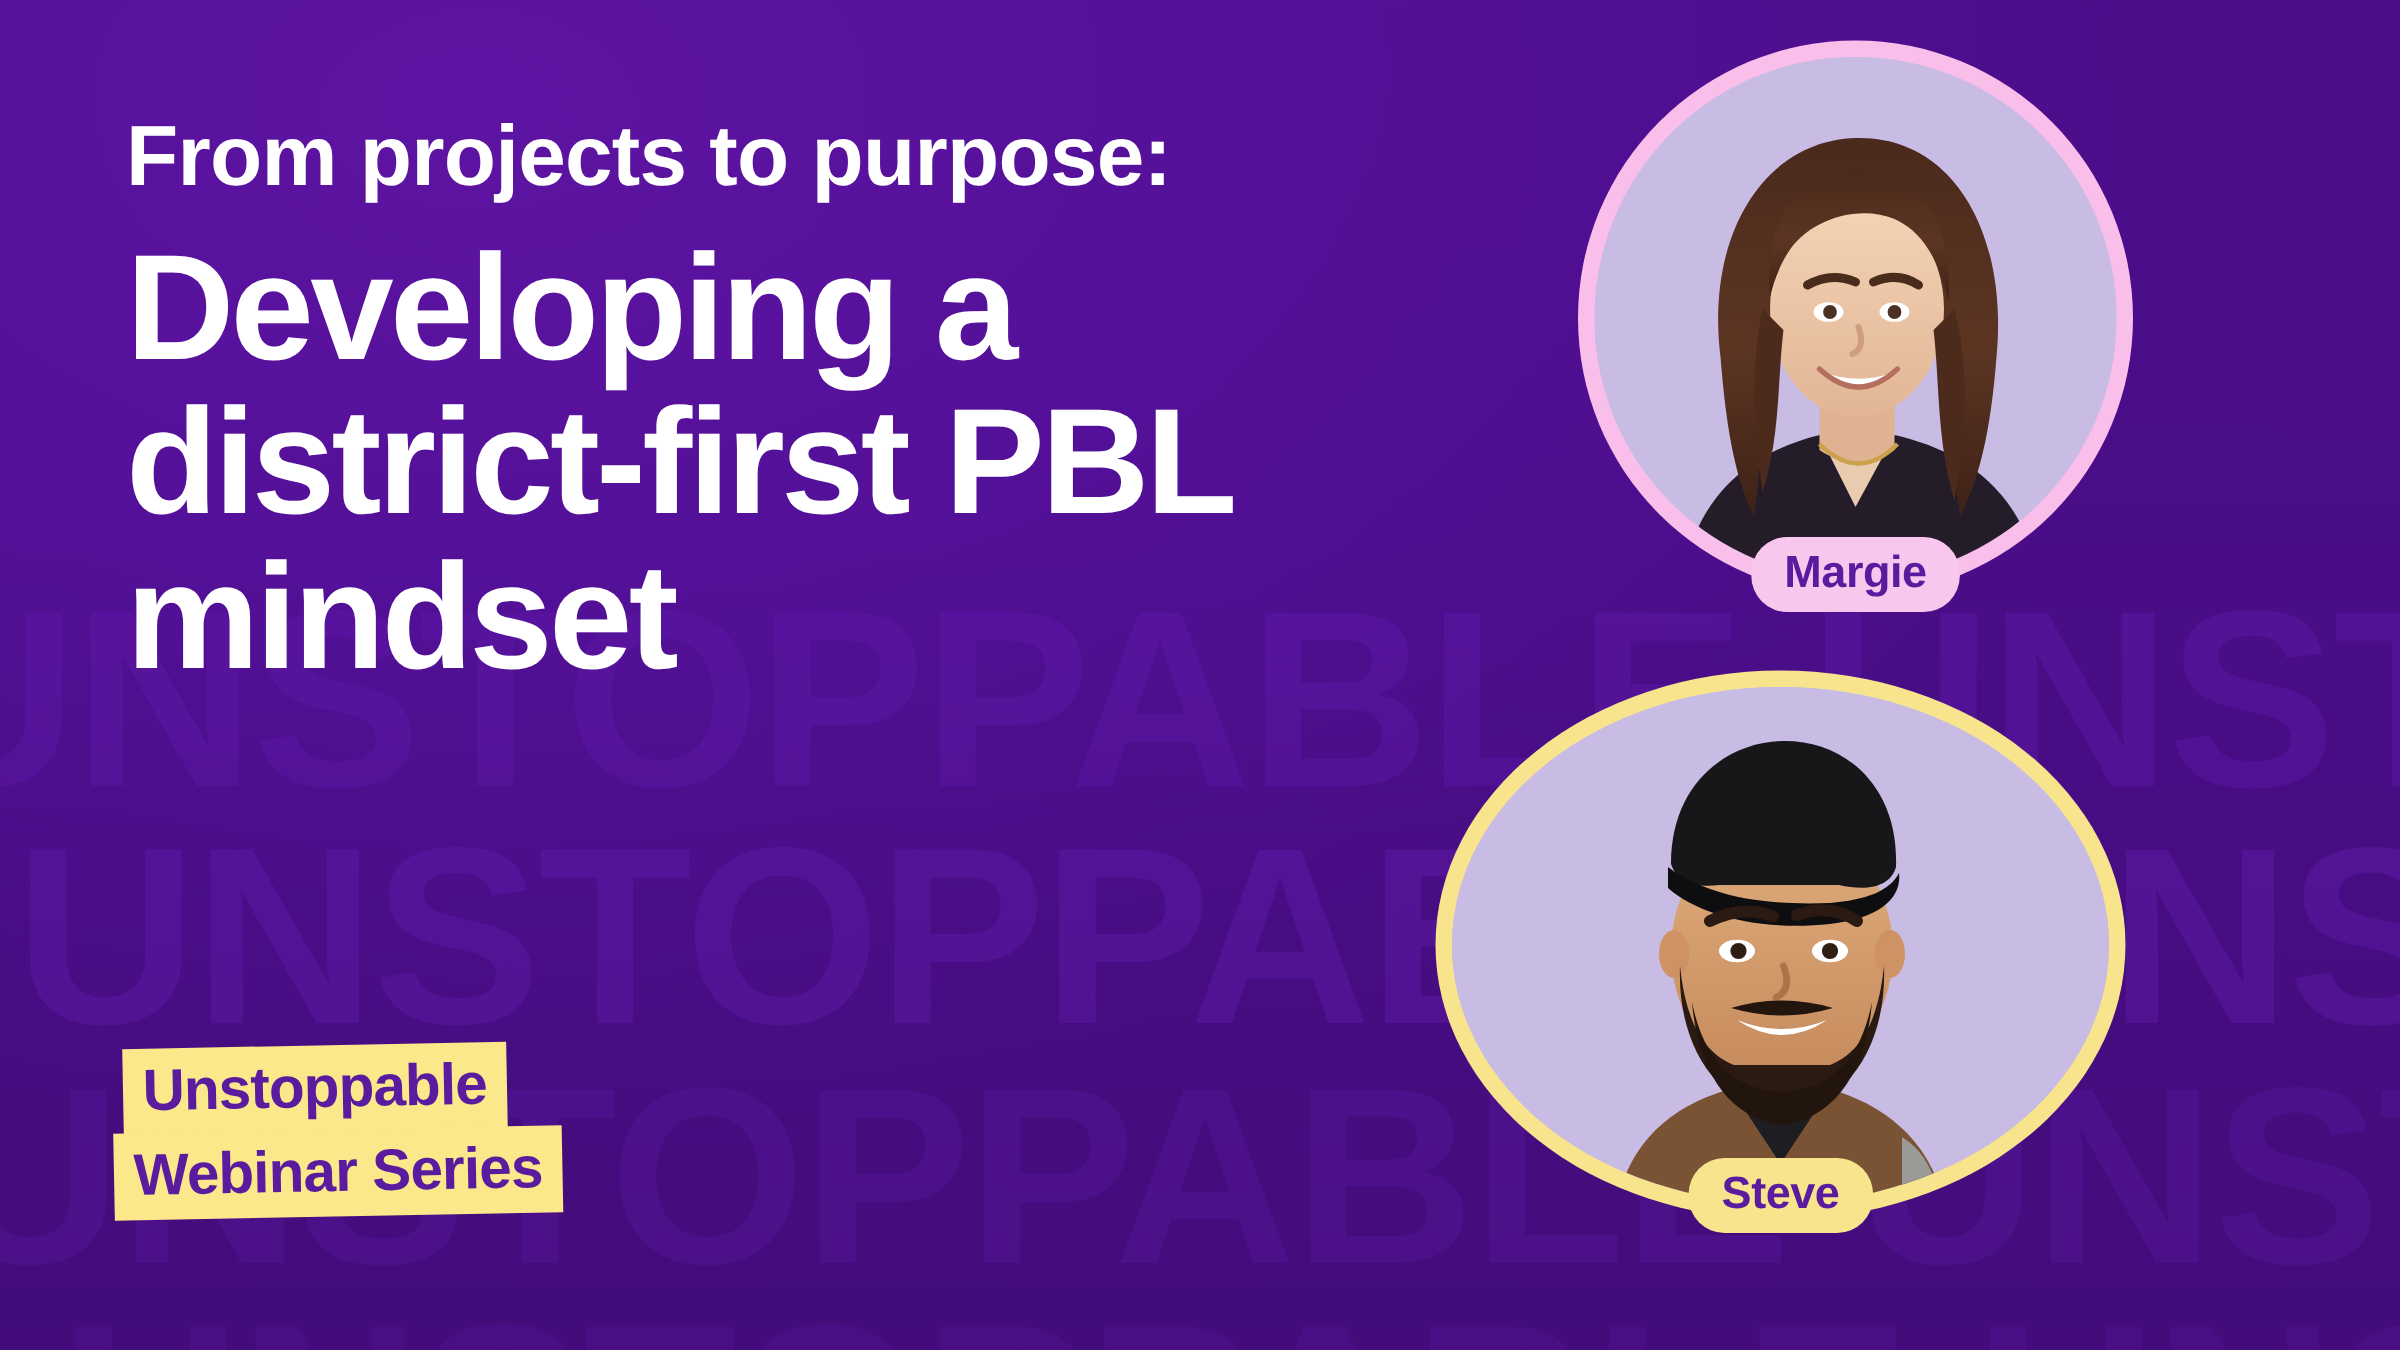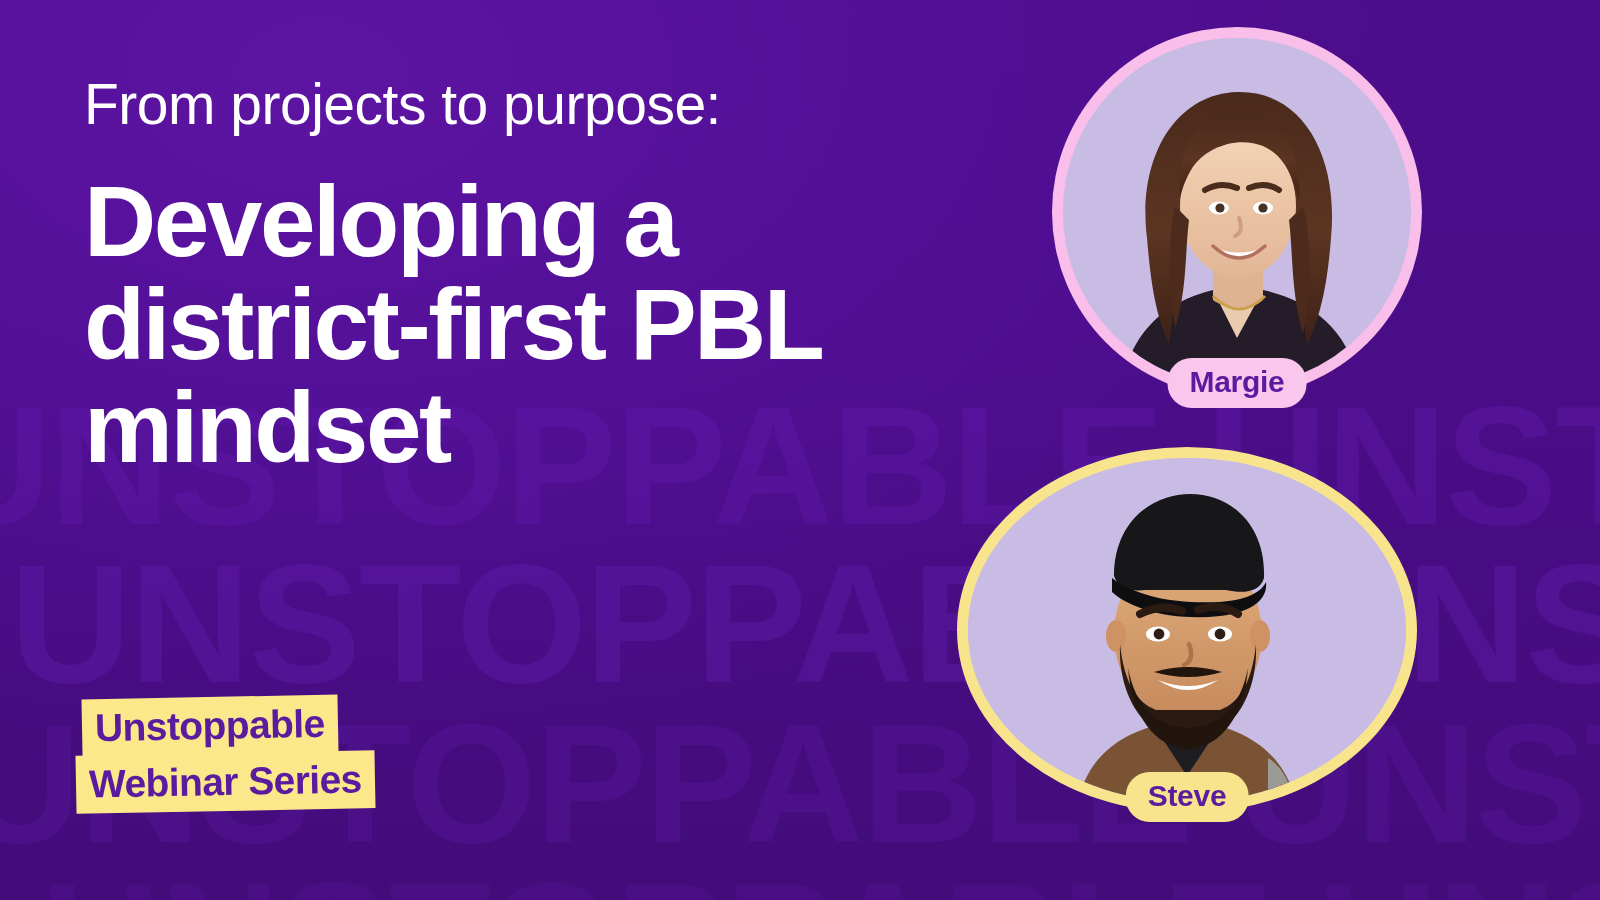--- a/index.html
+++ b/index.html
@@ -46,27 +46,27 @@
   }
 
   
   .left-block {
     position:absolute;
     left:84px; top:74px;
     width:960px;
   }
   .kicker {
     font-size:57px;
-    font-weight:400;
+    font-weight:700;
     color:#FFFFFF;
     letter-spacing:-.5px;
     line-height:1.06;
   }
   .headline {
-    margin-top:36px;
+    margin-top:20px;
     font-size:100px;
     font-weight:800;
     color:#FFFFFF;
     line-height:1.03;
     letter-spacing:-2.5px;
     max-width:840px;
   }
 
   
   .badge {

